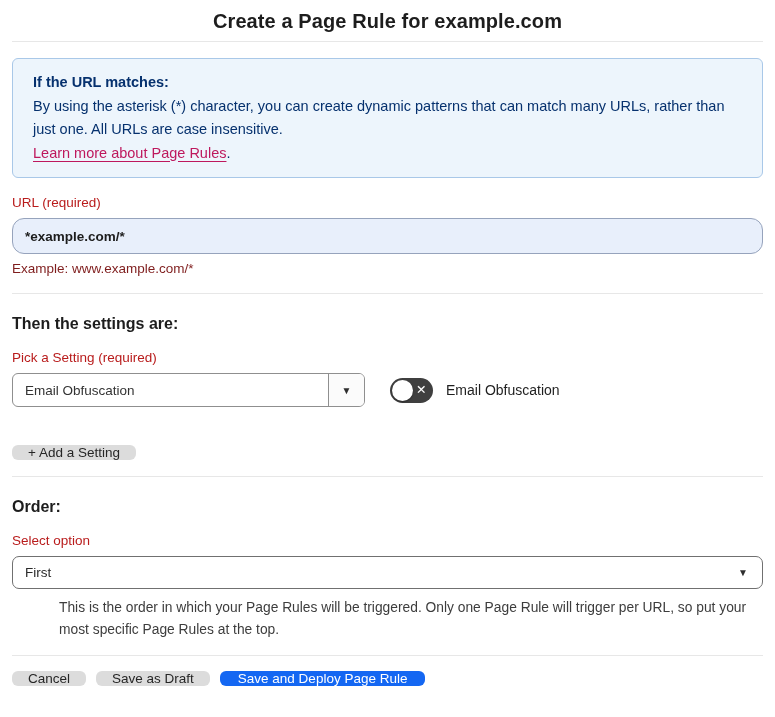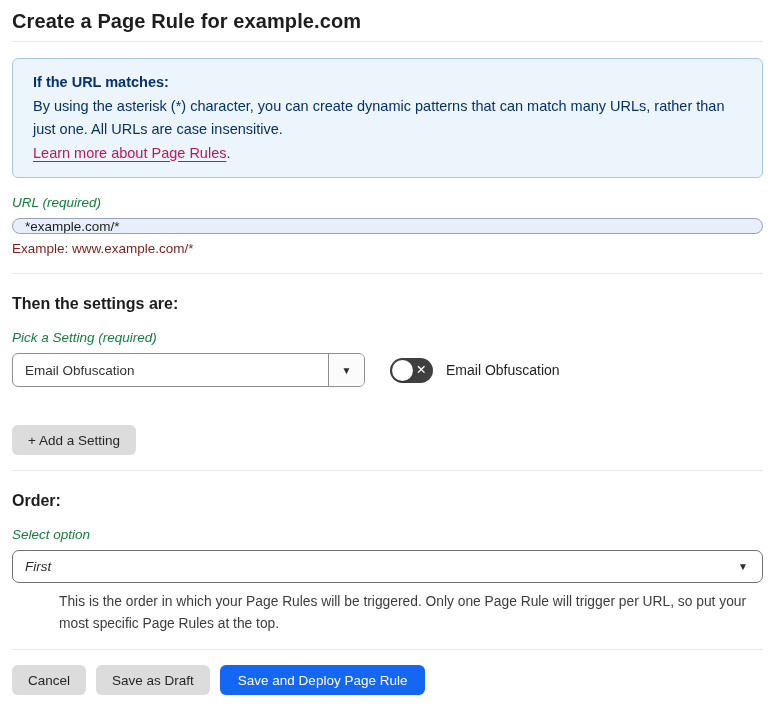--- a/index.html
+++ b/index.html
@@ -9,51 +9,53 @@
     font-family: "Liberation Sans", "DejaVu Sans", sans-serif;
     color: #1f1f1f;
     padding: 10px 12px 0 12px;
     overflow: hidden;
   }
   .page-title {
     font-size: 20px; font-weight: 700; color: #1d1d1d;
     padding-bottom: 8px;
     border-bottom: 1px solid #e7e7e7;
     letter-spacing: 0.1px;
+    text-align: center;
   }
   .info-box {
     margin-top: 16px;
     background: #edf5fc;
     border: 1px solid #a9c8e8;
     border-radius: 6px;
     padding: 12px 20px;
     color: #06316e;
     font-size: 14.5px;
     line-height: 23.5px;
   }
   .info-heading { font-weight: 700; }
   .info-link {
     color: #be185d; text-decoration: underline; cursor: pointer;
     text-underline-offset: 3px;
   }
   .field-label {
     margin-top: 17px;
-    font-size: 13.5px; color: #15803d; font-style: italic;
+    font-size: 13.5px; color: #b91c1c;
   }
   .url-input {
     display: block;
     margin-top: 8px;
-    width: 751px; height: 16px;
+    width: 751px; height: 36px;
     background: #e8effb;
     border: 1px solid #96a3bc;
     border-radius: 12px;
     padding: 0 12px;
     font-family: "Liberation Sans", "DejaVu Sans", sans-serif;
     font-size: 13.5px; color: #1d1d1d;
     outline: none;
+    font-weight: bold;
   }
   .helper-text {
     margin-top: 7px;
     font-size: 13.5px; color: #7f1d1d;
   }
   .divider { border: none; border-top: 1px solid #e7e7e7; }
   .divider-1 { margin-top: 17px; }
   .section-heading {
     font-size: 16px; font-weight: 700; color: #1d1d1d;
     margin-top: 21px;
@@ -103,21 +105,21 @@
   .toggle .x-glyph {
     color: #ffffff; font-size: 12.5px; line-height: 1;
     margin-left: 3px;
   }
   .toggle-label {
     margin-left: 13px;
     font-size: 14px; color: #1f1f1f;
   }
   .btn {
     display: inline-flex; align-items: center; justify-content: center;
-    height: 30px;
+    height: 15px;
     border: none; border-radius: 6px;
     font-family: "Liberation Sans", "DejaVu Sans", sans-serif;
     font-size: 13.5px;
     padding: 0 16px;
     cursor: pointer;
   }
   .btn-gray { background: #dcdcdc; color: #262626; }
   .add-setting-btn { margin-top: 38px; }
   .divider-3 { margin-top: 15px; }
   .divider-4 { margin-top: 14px; }
@@ -125,21 +127,21 @@
     margin-top: 8px;
     width: 751px; height: 33px;
     background: #ffffff;
     border: 1px solid #707070;
     border-radius: 7px;
     display: flex; align-items: center;
     padding: 0 14px 0 12px;
     font-size: 13.5px; color: #2a2a2a;
     cursor: pointer;
   }
-  .order-select .value { flex: 1; font-style: italic; }
+  .order-select .value { flex: 1; }
   .order-select .caret { font-size: 10px; color: #2e2e2e; }
   .order-helper {
     margin-top: 8px;
     font-size: 13.8px; color: #3d3d3d;
     line-height: 22px;
     max-width: 751px;
     margin-left: 47px;
   }
   .footer-row {
     margin-top: 15px;

